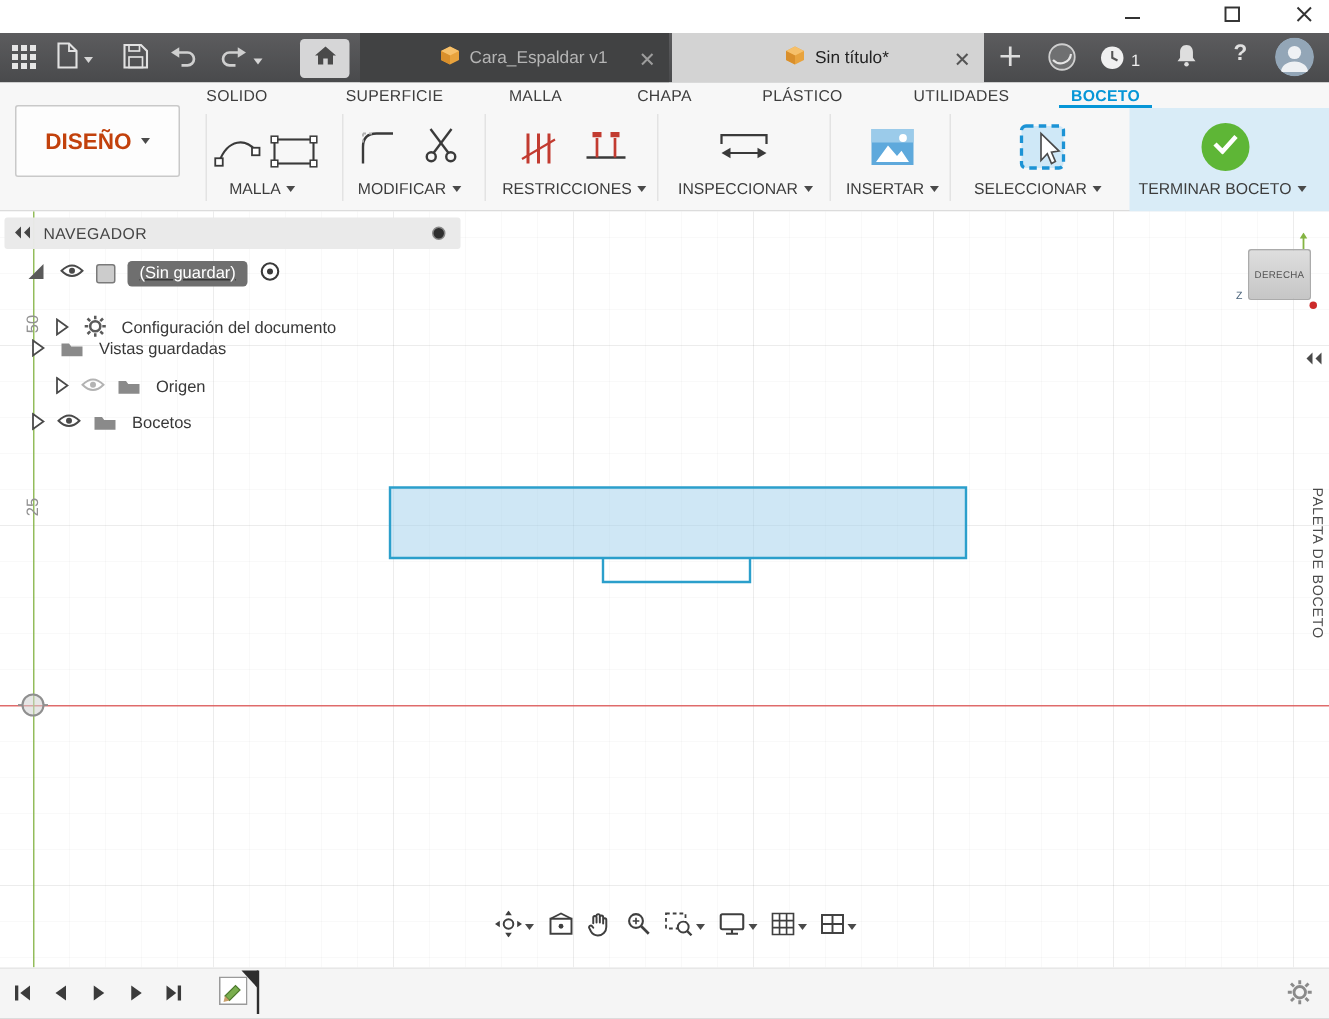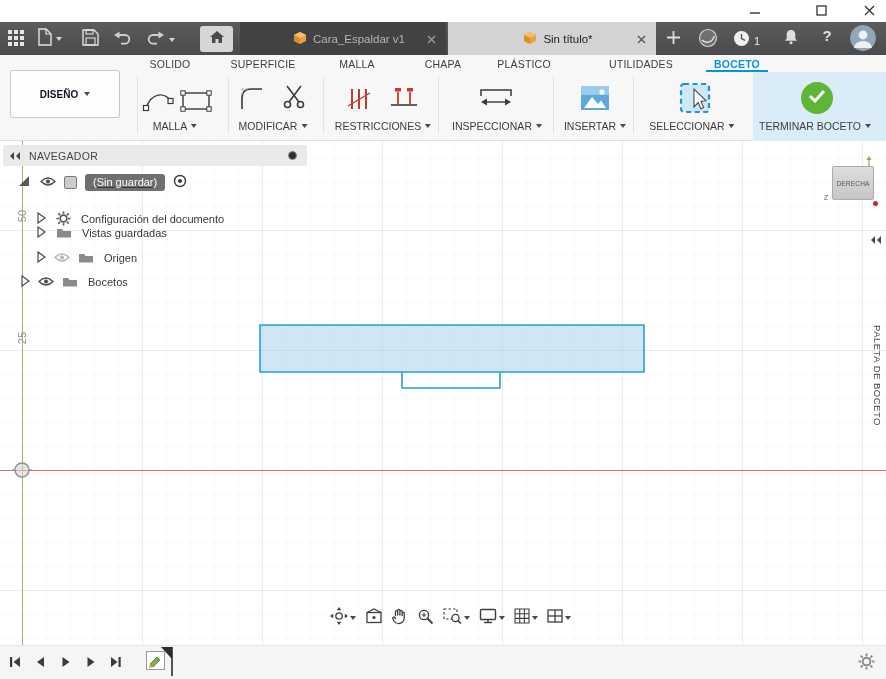--- a/index.html
+++ b/index.html
@@ -183,30 +183,30 @@
           <circle cx="13" cy="13" r="13" fill="#93a6b7"></circle>
           <circle cx="13" cy="10" r="4.4" fill="#eef1f4"></circle>
           <path d="M4 23 a9 7 0 0 1 18 0" fill="#eef1f4"></path>
         </svg></span>
   </div>
 
   <div class="ribbon">
     <div class="abs" style="left:753px;top:17px;width:133px;height:69px;background:#d9ecf7;"></div>
   </div>
 
-  <div class="rtab" style="left:170px;">SOLIDO</div>
+  <div class="rtab" style="left:158px;">SOLIDO</div>
   <div class="rtab" style="left:263px;">SUPERFICIE</div>
   <div class="rtab" style="left:357px;">MALLA</div>
   <div class="rtab" style="left:443px;">CHAPA</div>
-  <div class="rtab" style="left:524px;">PLÁSTICO</div>
+  <div class="rtab" style="left:535px;">PLÁSTICO</div>
   <div class="rtab" style="left:641px;">UTILIDADES</div>
   <div class="rtab active" style="left:737px;">BOCETO</div>
   <div class="abs" style="left:706px;top:70px;width:62px;height:2px;background:#0696d7;"></div>
 
-  <div class="abs" style="left:10px;top:70px;width:110px;height:48px;background:#fdfdfd;border:1px solid #c9c9c9;border-radius:2px;display:flex;align-items:center;justify-content:center;gap:6px;font-size:10px;font-weight:bold;color:#0f172a;">
+  <div class="abs" style="left:10px;top:70px;width:110px;height:48px;background:#fdfdfd;border:1px solid #c9c9c9;border-radius:2px;display:flex;align-items:center;justify-content:center;gap:6px;font-size:15px;font-weight:bold;color:#c2410c;">
     <span>DISEÑO</span>
     <span class="caret"></span>
   </div>
 
   <div class="rsep" style="left:137px;"></div>
   <div class="rsep" style="left:228px;"></div>
   <div class="rsep" style="left:323px;"></div>
   <div class="rsep" style="left:438px;"></div>
   <div class="rsep" style="left:553px;"></div>
   <div class="rsep" style="left:633px;"></div>
@@ -394,21 +394,21 @@
             <line x1="2.5" y1="2.5" x2="4.4" y2="4.4"></line>
             <line x1="11.6" y1="11.6" x2="13.5" y2="13.5"></line>
             <line x1="2.5" y1="13.5" x2="4.4" y2="11.6"></line>
             <line x1="11.6" y1="4.4" x2="13.5" y2="2.5"></line>
           </g>
           <circle cx="8" cy="8" r="3.6" fill="none" stroke="#5a5a5a" stroke-width="1.8"></circle>
         </svg></span>
     <span style="margin-left:10px;">Configuración del documento</span>
   </div>
 
-  <div class="nav-row" style="left:36px;top:222px;">
+  <div class="nav-row" style="left:20px;top:222px;">
     <span><svg width="10" height="12">
           <polygon points="2,1 9,6 2,11" fill="#fff" stroke="#4a4a4a" stroke-width="1.2"></polygon>
         </svg></span>
     <span style="margin-left:10px;"><svg width="16" height="12">
           <path d="M1 3 h5 l1.5 2 H15 v6.5 H1 Z" fill="#8a8a8a"></path>
         </svg></span>
     <span style="margin-left:10px;">Vistas guardadas</span>
   </div>
 
   <div class="nav-row" style="left:36px;top:247px;">

